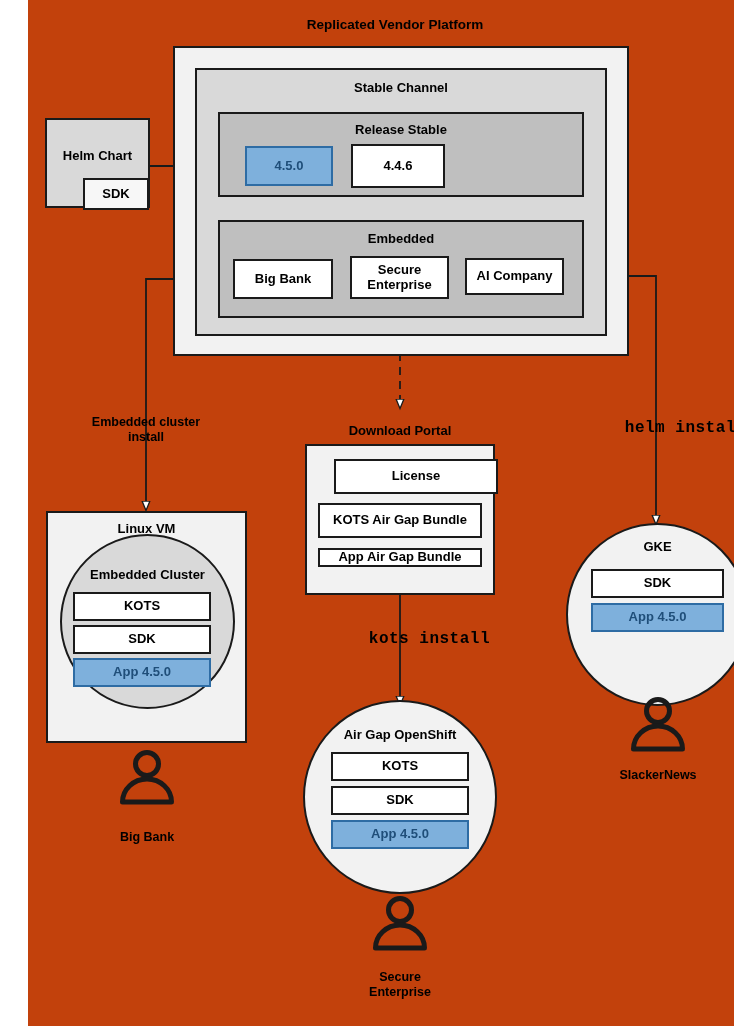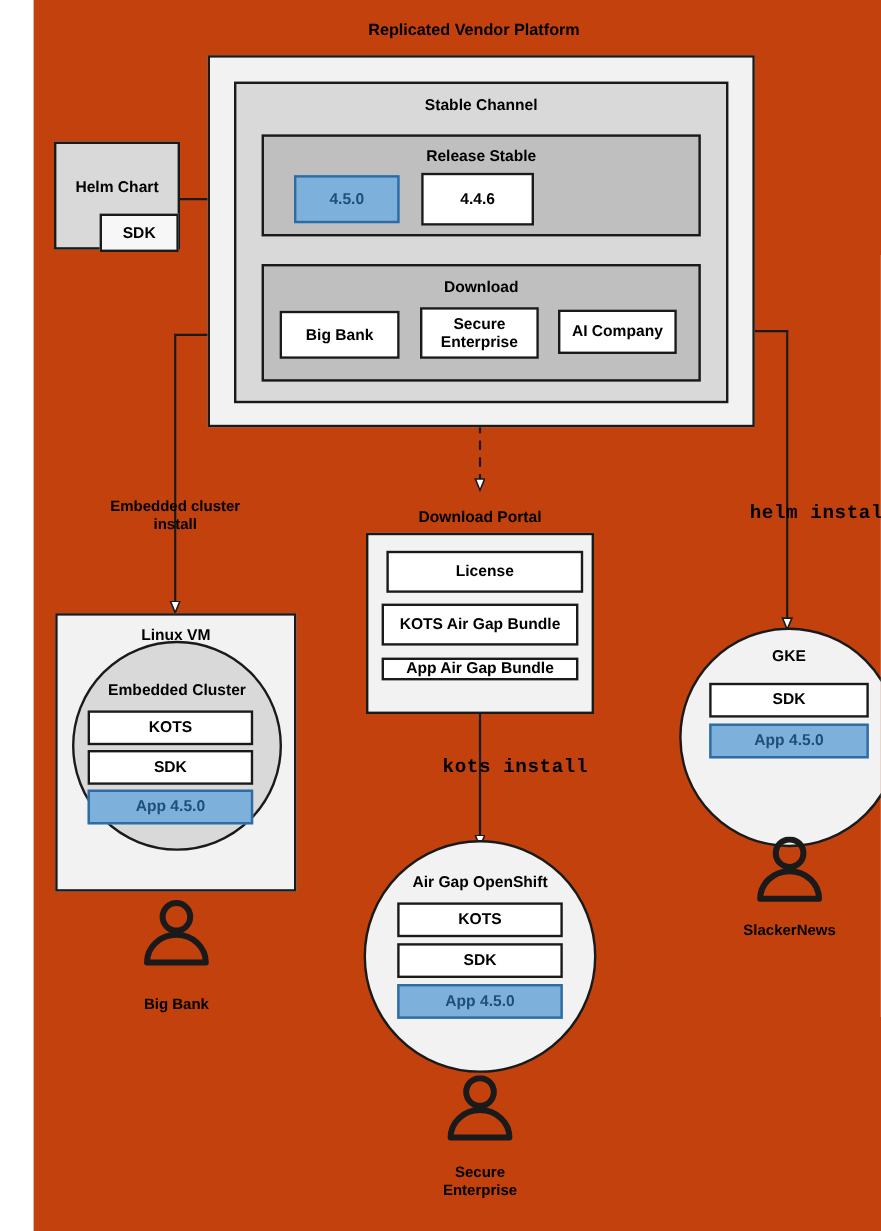--- a/index.html
+++ b/index.html
@@ -140,21 +140,21 @@
   <div class="panel-title" style="left:190px; width:366px; top:122px;">Release Stable</div>
 
   <div class="node box blue" style="left:217px; top:146px; width:88px; height:40px;">
     <span>4.5.0</span>
   </div>
   <div class="node box" style="left:323px; top:144px; width:94px; height:44px;">
     <span>4.4.6</span>
   </div>
 
   <div class="node panel fill-l3" style="left:190px; top:220px; width:366px; height:98px;"></div>
-  <div class="panel-title" style="left:190px; width:366px; top:231px;">Download</div>
+  <div class="panel-title" style="left:190px; width:366px; top:231px;">Embedded</div>
 
   <div class="node box" style="left:205px; top:259px; width:100px; height:40px;">
     <span>Big Bank</span>
   </div>
   <div class="node box" style="left:322px; top:256px; width:99px; height:43px; flex-direction:column;">
     <span>Secure</span>
     <span>Enterprise</span>
   </div>
   <div class="node box" style="left:437px; top:258px; width:99px; height:37px;">
     <span>AI Company</span>
@@ -165,21 +165,21 @@
     <div>install</div>
   </div>
 
   <div class="label-mono" style="left:282px; top:630px; width:180px;">kots install</div>
 
   <div class="label-mono" style="left:538px; top:419px; width:180px;">helm install</div>
 
   <div class="label-plain" style="left:272px; top:423px; width:200px; font-size:13px;">Download Portal</div>
   <div class="node panel fill-l1" style="left:277px; top:444px; width:190px; height:151px;"></div>
 
-  <div class="node box fill-grey" style="left:294px; top:459px; width:164px; height:35px;">
+  <div class="node box fill-grey" style="left:306px; top:459px; width:164px; height:35px;">
     <span>License</span>
   </div>
   <div class="node box fill-grey" style="left:290px; top:503px; width:164px; height:35px;">
     <span>KOTS Air Gap Bundle</span>
   </div>
   <div class="node box fill-grey" style="left:290px; top:548px; width:164px; height:19px;">
     <span>App Air Gap Bundle</span>
   </div>
 
   <div class="node panel fill-l1" style="left:18px; top:511px; width:201px; height:232px;"></div>

